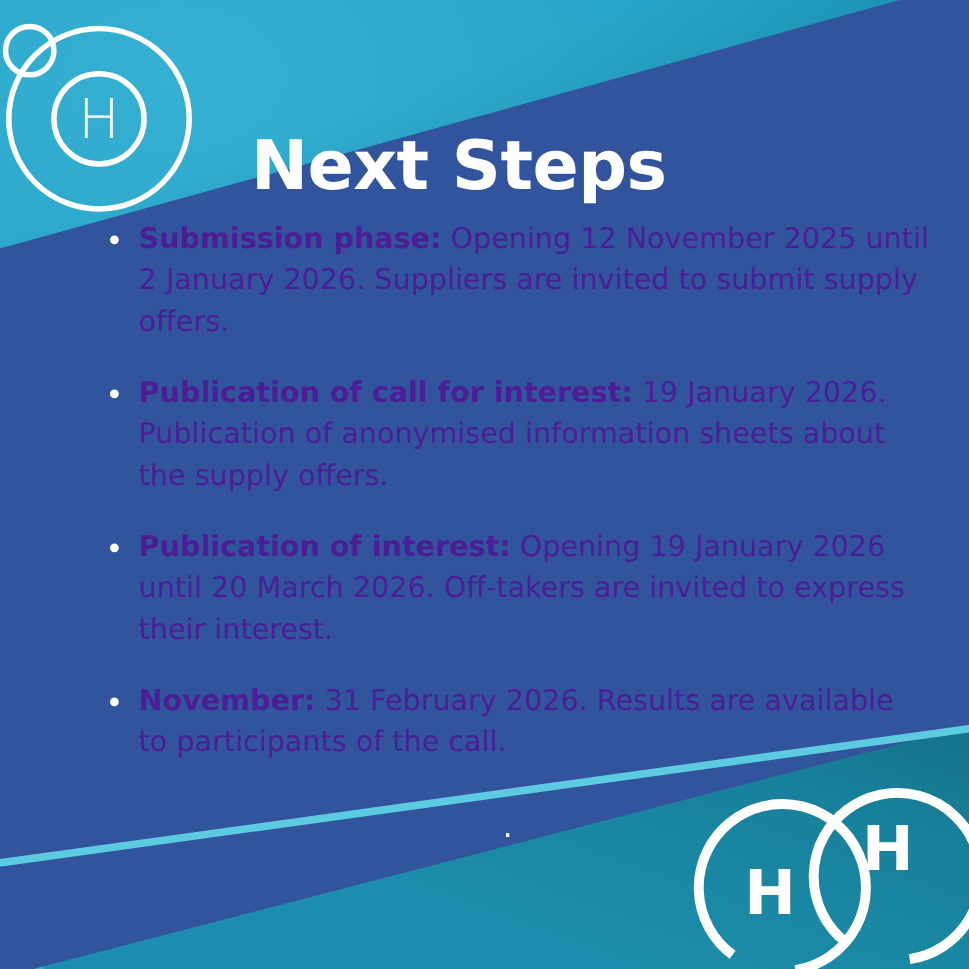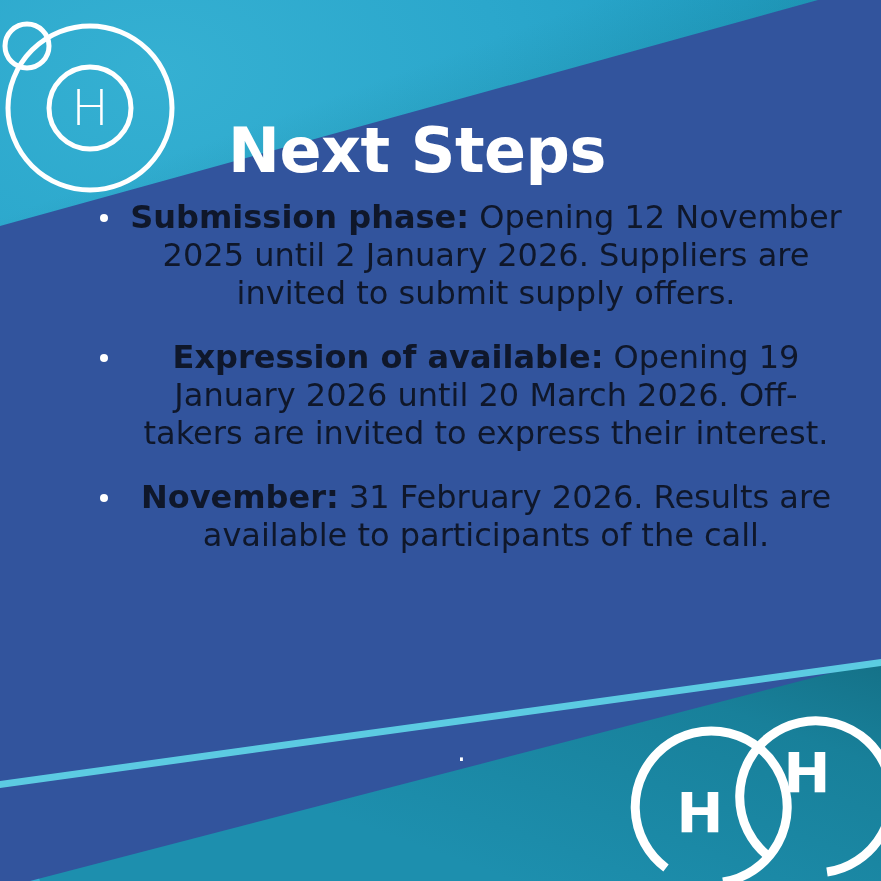--- a/index.html
+++ b/index.html
@@ -93,26 +93,25 @@
     box-sizing: border-box;
   }
   .bullets {
     position: absolute;
     left: 96px;
     top: 198px;
     width: 750px;
   }
   .bullet {
     position: relative;
-    color: #0f172a;
-    font-size: 32px;
+    color: #4c1d95;
+    font-size: 26px;
     line-height: 38px;
     margin-bottom: 26px;
     padding-left: 30px;
-    text-align: center;
   }
   .bullet .dot {
     position: absolute;
     left: 4px;
     top: 16px;
     width: 8px;
     height: 8px;
     border-radius: 50%;
     background: #ffffff;
   }
@@ -183,24 +182,28 @@
 
     <div class="title">Next Steps</div>
 
     <div class="bullets">
 
       <div class="bullet">
         <span class="dot"></span>
         <span class="lead">Submission phase:</span><span class="body"> Opening 12 November 2025 until 2 January 2026. Suppliers are invited to submit supply offers.</span>
       </div>
 
-
-      <div class="bullet">
-        <span class="dot"></span>
-        <span class="lead">Expression of available:</span><span class="body"> Opening 19 January 2026 until 20 March 2026. Off-takers are invited to express their interest.</span>
+      <div class="bullet">
+        <span class="dot"></span>
+        <span class="lead">Publication of call for interest:</span><span class="body"> 19 January 2026. Publication of anonymised information sheets about the supply offers.</span>
+      </div>
+
+      <div class="bullet">
+        <span class="dot"></span>
+        <span class="lead">Publication of interest:</span><span class="body"> Opening 19 January 2026 until 20 March 2026. Off-takers are invited to express their interest.</span>
       </div>
 
       <div class="bullet">
         <span class="dot"></span>
         <span class="lead">November:</span><span class="body"> 31 February 2026. Results are available to participants of the call.</span>
       </div>
 
     </div>
 
     <div class="trailing-dot">.</div>

